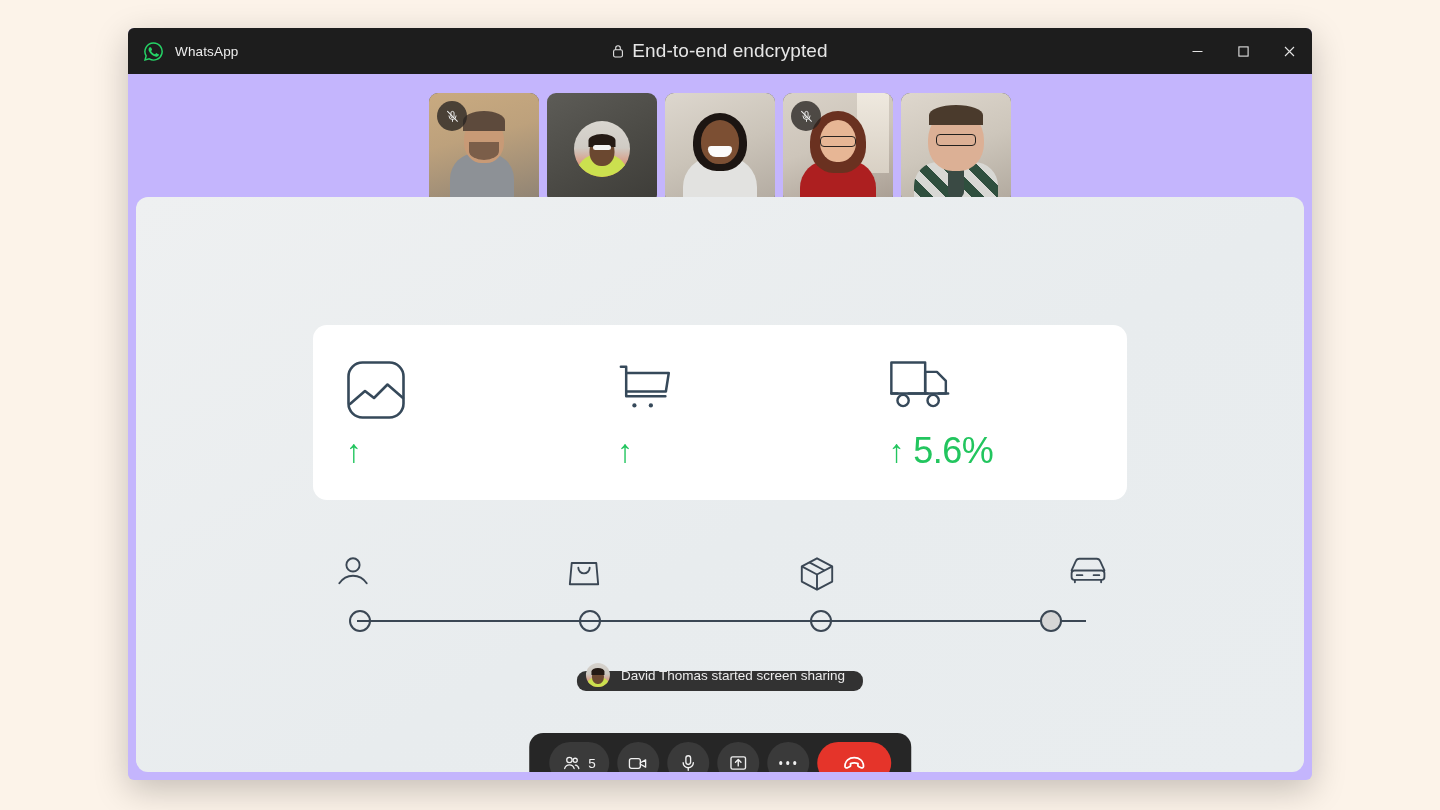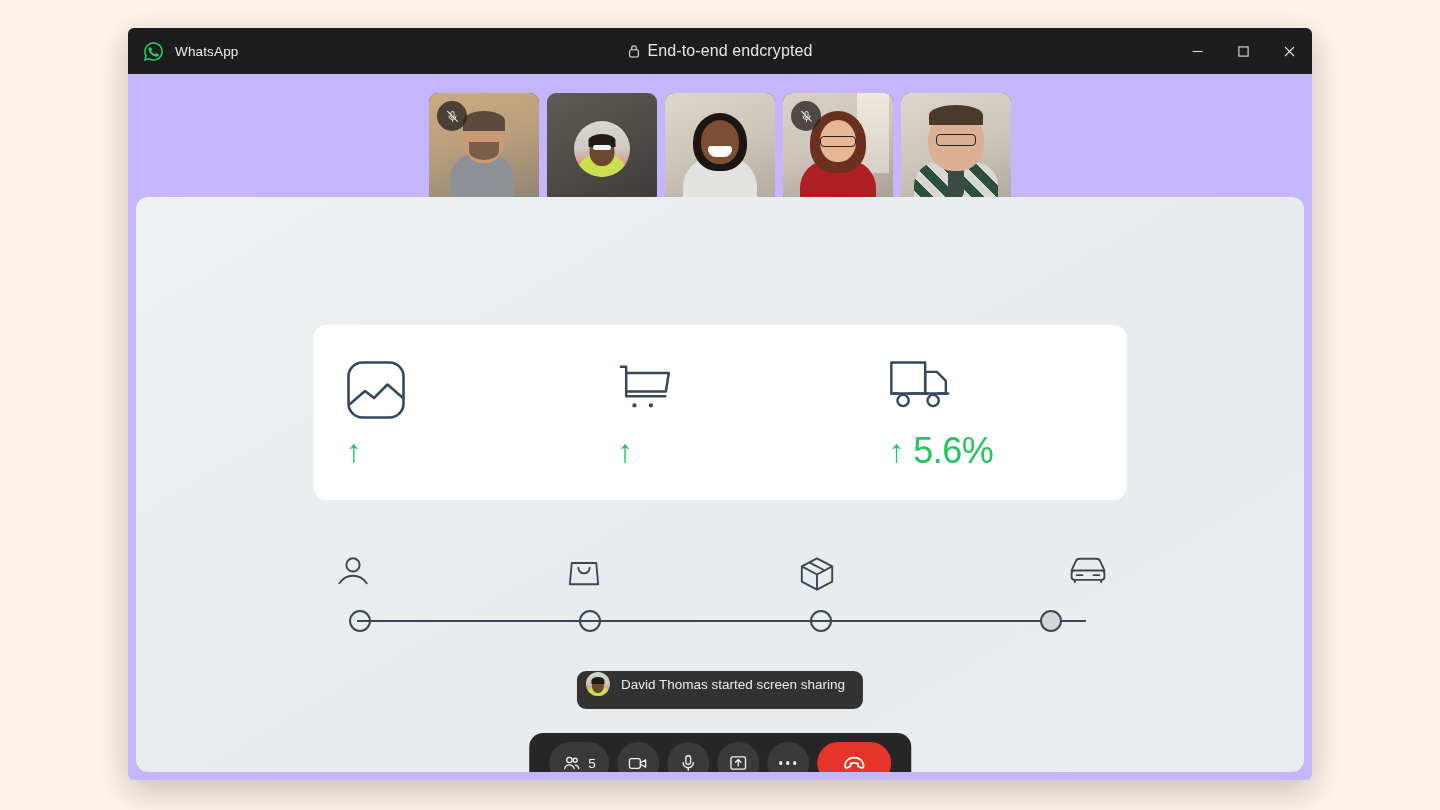--- a/index.html
+++ b/index.html
@@ -31,21 +31,21 @@
   }
   .brand { display: flex; align-items: center; gap: 11px; padding-left: 15px; }
   .wa-logo { width: 21px; height: 21px; display: block; }
   .brand-name { color: #ededed; font-size: 13.5px; letter-spacing: .15px; }
   .encryption {
     position: absolute; left: 0; right: 0; top: 0; bottom: 0;
     display: flex; align-items: center; justify-content: center; gap: 8px;
     pointer-events: none;
   }
   .encryption .lock { width: 12px; height: 14px; display: block; }
-  .encryption span { color: #e6e6e6; font-size: 16px; letter-spacing: .1px; }
+  .encryption span { color: #e6e6e6; font-size: 19px; letter-spacing: .1px; }
   .winctl { position: absolute; right: 0; top: 0; height: 46px; display: flex; }
   .winctl .wbtn {
     width: 46px; height: 46px;
     display: flex; align-items: center; justify-content: center;
     cursor: pointer;
   }
   .winctl .wbtn svg { display: block; }
 
   
   .filmstrip {
@@ -147,21 +147,21 @@
     background: transparent;
     cursor: pointer;
   }
   .step-dot.filled { background: #d6d6d6; }
 
   
   .toast {
     position: absolute;
     left: 50%; transform: translateX(-50%);
     top: 474px;
-    height: 38px;
+    height: 20px;
     background: #323232;
     border-radius: 9px;
     display: flex; align-items: center;
     gap: 11px;
     padding: 0 18px 12px 9px;
   }
   .toast .t-avatar {
     width: 24px; height: 24px; border-radius: 50%;
     overflow: hidden; flex: none;
   }

